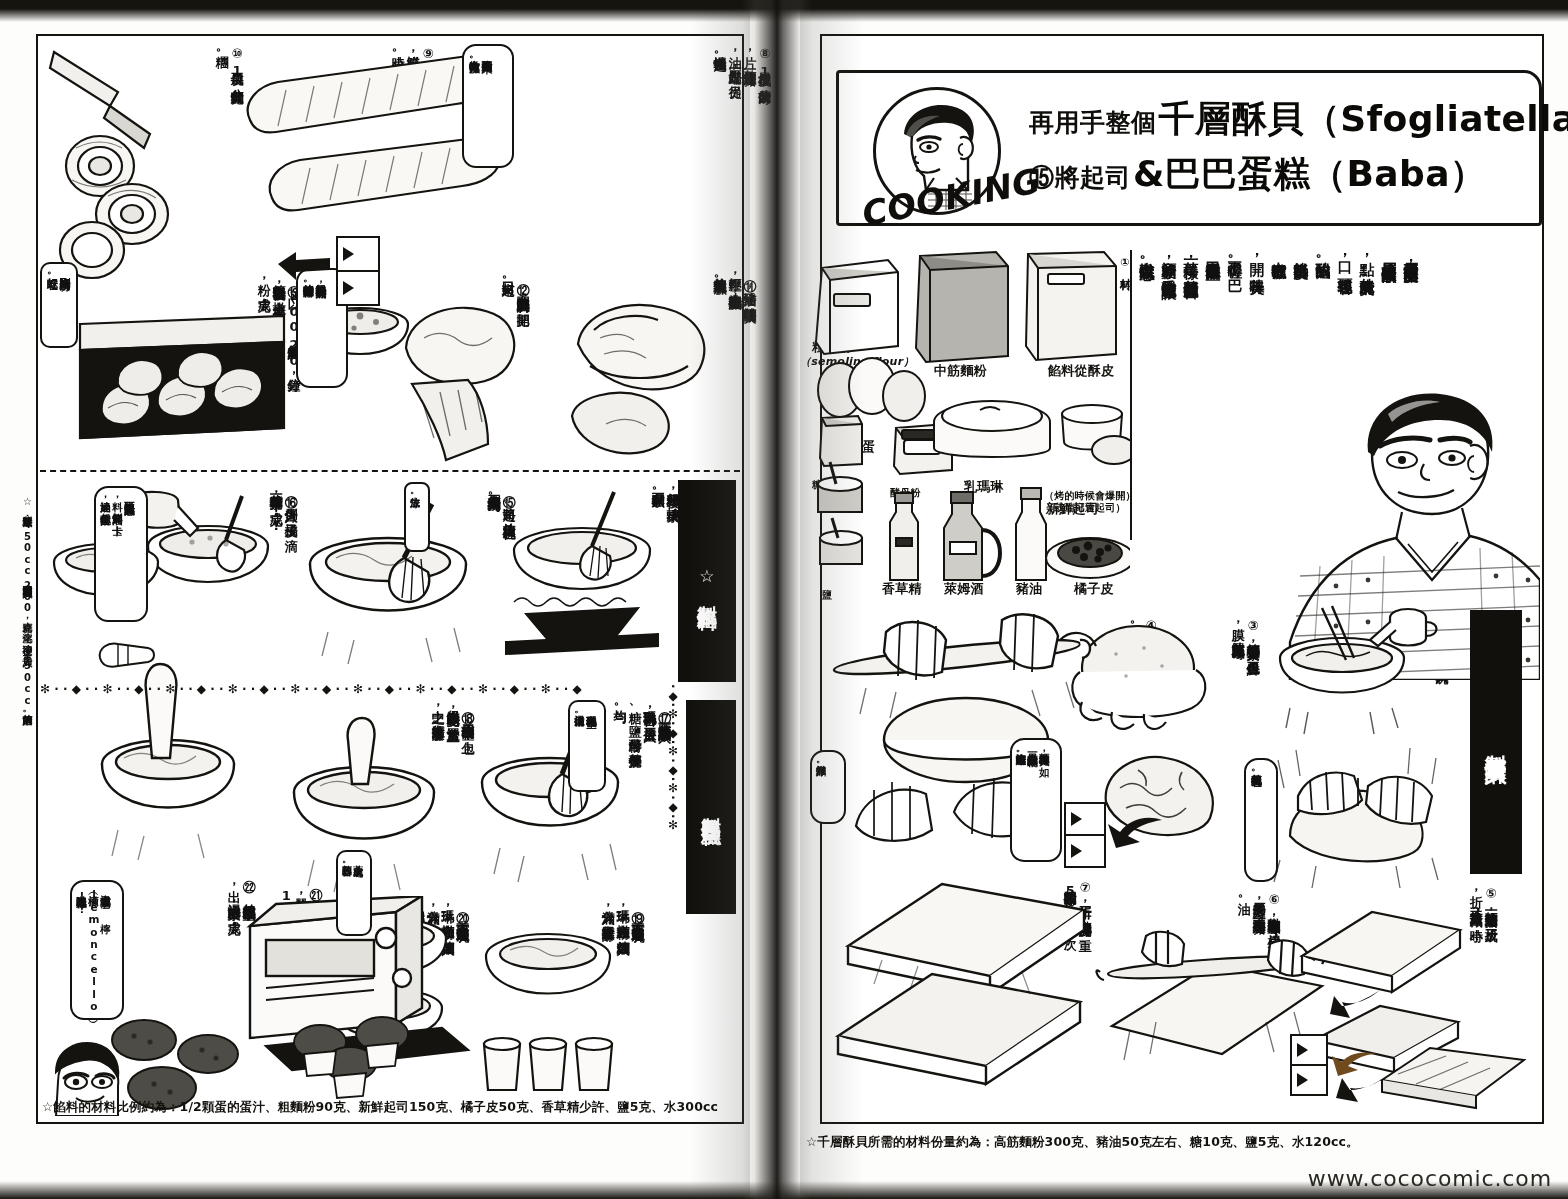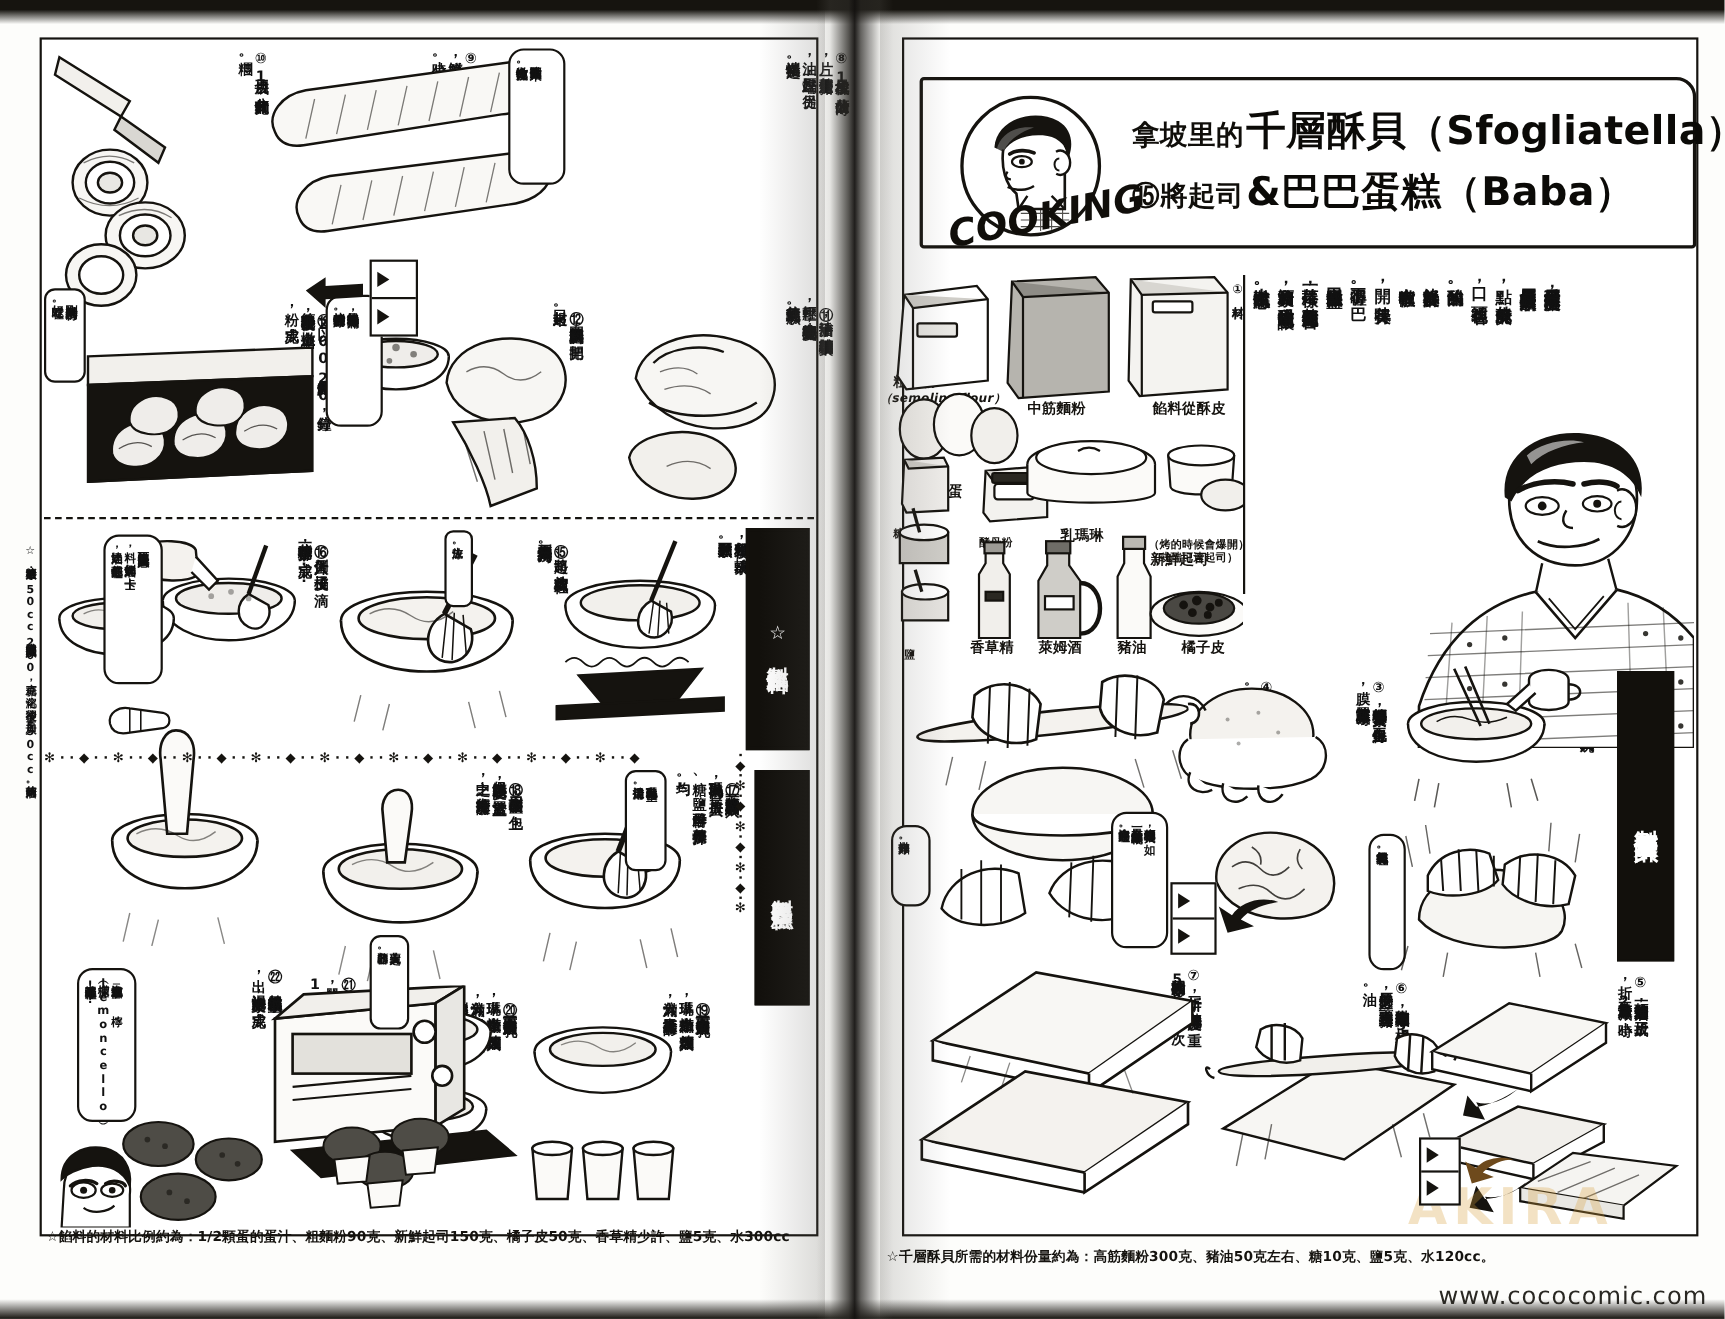--- a/index.html
+++ b/index.html
@@ -158,21 +158,21 @@
         <path d="M50 100 L58 88 M92 100 L80 88" stroke="#15130f" stroke-width="2.2" fill="none"></path>
         <g stroke="#15130f" stroke-width="1" opacity=".75">
           <path d="M52 104 L96 104 M52 110 L96 110 M52 116 L96 116"></path>
           <path d="M60 100 L60 120 M70 100 L70 120 M80 100 L80 120 M90 100 L90 120"></path>
         </g>
       </svg>
     </div>
     <div class="cooking-word">COOKING</div>
     <div class="title-lines">
       <div class="tl-row">
-        <span class="t-small">拿坡里的</span>
+        <span class="t-small">再用手整個</span>
         <span class="t-big">千層酥貝（Sfogliatella）</span>
       </div>
       <div class="tl-row" style="margin-top:6px;">
         <span class="t-small">⑮將起司</span>
         <span class="t-big">&amp;巴巴蛋糕（Baba）</span>
       </div>
     </div>
   </div>
 
   <div style="position:absolute;left:1402px;top:250px;" class="vtext lg">千層酥貝是用薄薄的派皮，</div>
@@ -539,21 +539,20 @@
     <svg width="220" height="130" viewBox="0 0 220 130">
       <g fill="#fff" stroke="#15130f" stroke-width="2.2">
         <path d="M16 66 C22 36, 58 22, 86 34 L92 70 C68 86, 30 84, 16 66 Z"></path>
         <path d="M34 30 L34 76 M52 22 L52 80 M70 26 L70 78" stroke-width="1.7"></path>
         <path d="M114 52 C124 24, 164 14, 192 30 L196 66 C170 84, 130 78, 114 52 Z"></path>
         <path d="M134 24 L132 74 M154 18 L152 78 M174 24 L172 76" stroke-width="1.7"></path>
       </g>
     </svg>
   </div>
 
-  <div class="faint-wm" style="left:1280px;top:1070px;">AKIRA</div>
 
   <div class="footnote" style="left:806px;bottom:48px;">☆千層酥貝所需的材料份量約為：高筋麵粉300克、豬油50克左右、糖10克、鹽5克、水120cc。</div>
 
   <div class="frame noborder" style="left:36px;top:34px;width:704px;height:1086px;border:2px solid #15130f;"></div>
 
   <div class="dash-h" style="left:40px;top:470px;width:700px;"></div>
 
   <div class="sep" style="left:40px;top:682px;width:700px;">
     ✻&nbsp;·&nbsp;·&nbsp;◆&nbsp;·&nbsp;·&nbsp;✻&nbsp;·&nbsp;·&nbsp;◆&nbsp;·&nbsp;·&nbsp;✻&nbsp;·&nbsp;·&nbsp;◆&nbsp;·&nbsp;·&nbsp;✻&nbsp;·&nbsp;·&nbsp;◆&nbsp;·&nbsp;·&nbsp;✻&nbsp;·&nbsp;·&nbsp;◆&nbsp;·&nbsp;·&nbsp;✻&nbsp;·&nbsp;·&nbsp;◆&nbsp;·&nbsp;·&nbsp;✻&nbsp;·&nbsp;·&nbsp;◆&nbsp;·&nbsp;·&nbsp;✻&nbsp;·&nbsp;·&nbsp;◆&nbsp;·&nbsp;·&nbsp;✻&nbsp;·&nbsp;·&nbsp;◆
   </div>
@@ -985,21 +984,21 @@
 
   <div class="art" style="left:94px;top:630px;width:66px;height:46px;">
     <svg width="66" height="46" viewBox="0 0 66 46">
       <path d="M6 28 C4 18, 14 12, 24 14 L54 18 C62 20, 62 30, 54 32 L24 36 C14 38, 8 36, 6 28 Z" fill="#fff" stroke="#15130f" stroke-width="2"></path>
       <path d="M24 14 L24 36 M34 15 L34 35" stroke="#15130f" stroke-width="1.4"></path>
     </svg>
   </div>
 
   <div class="vtext xs" style="position:absolute;left:22px;top:496px;height:580px;font-size:10px;">☆糖漿製法：450cc煮沸的開水裡加入200克糖，溶化、冷卻後，再加入150cc的萊姆酒。</div>
 
-  <div class="footnote" style="left:42px;bottom:66px;">☆餡料的材料比例約為：1/2顆蛋的蛋汁、粗麵粉90克、新鮮起司150克、橘子皮50克、香草精少許、鹽5克、水300cc</div>
+  <div class="footnote" style="left:42px;bottom:83px;">☆餡料的材料比例約為：1/2顆蛋的蛋汁、粗麵粉90克、新鮮起司150克、橘子皮50克、香草精少許、鹽5克、水300cc</div>
 
   <div class="sep" style="left:40px;top:894px;width:700px;opacity:0;">·</div>
 
   <div class="sep-v" style="left:666px;top:684px;height:226px;">·◆·✻·◆·✻·◆·✻·◆·✻</div>
 
   <div class="page-curl-l"></div>
   <div class="page-curl-r"></div>
   <div class="gutter"></div>
   <div class="corner-dark tl-wedge"></div>
   <div class="corner-dark bl-wedge"></div>

